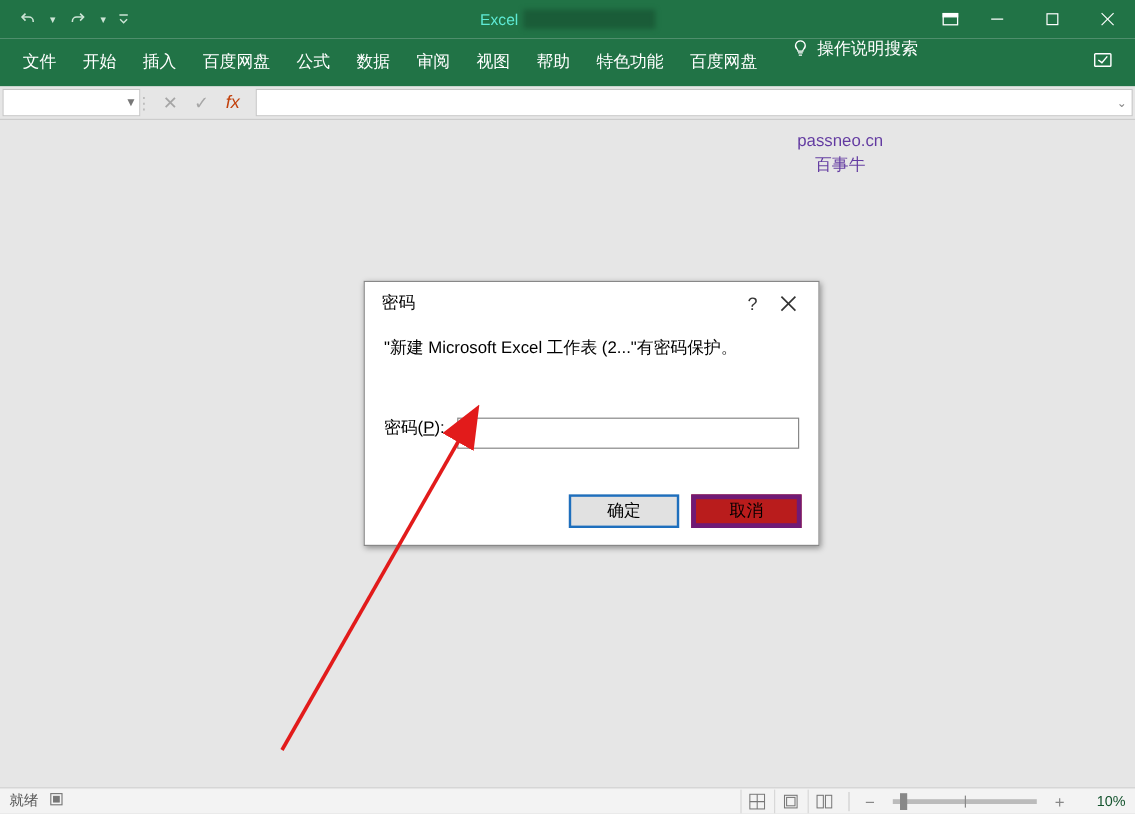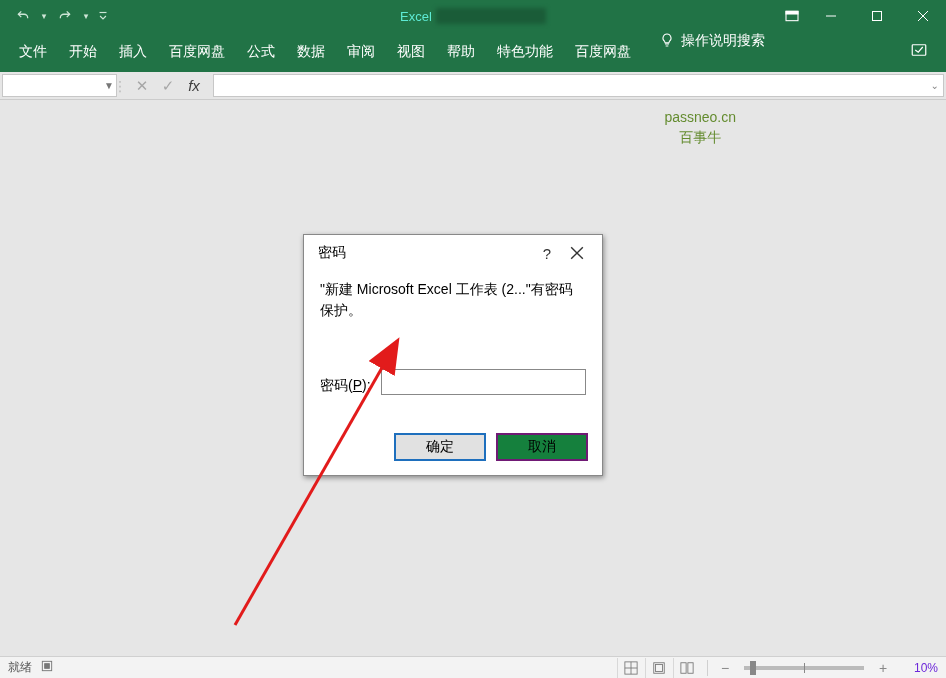--- a/index.html
+++ b/index.html
@@ -29,34 +29,34 @@
   .name-box { width: 115px; border: 1px solid #c7c7c7; background: #fff; margin: 2px 0 2px 2px; display: flex; align-items: center; padding: 0 4px; position:relative;}
   .name-box .dd { position:absolute; right:2px; color:#777; font-size:10px; }
   .fx-group { display: flex; align-items: center; gap: 0; padding: 0 6px; }
   .fx-btn { width: 26px; height: 24px; display: flex; align-items: center; justify-content: center; color: #a6a6a6; font-size: 15px;}
   .fx-divider-vertical { width:6px; display:flex; align-items:center; justify-content:center; color:#bbb; font-size:14px;}
   .formula-input { flex: 1; border: 1px solid #c7c7c7; background: #fff; margin: 2px 2px 2px 0; display:flex; align-items:center; position:relative;}
   .formula-input .dd{ position:absolute; right:4px; color:#888; font-size:10px;}
 
   .sheet-area { position: relative; width: 100%; height: calc(678px - 32px - 40px - 28px - 22px); background: #e6e6e6; }
 
-  .watermark { position:absolute; right:210px; top:8px; text-align:center; color:#4d7c0f; font-size:14px; line-height:1.4; opacity:.85;}
-
-  
-  .dialog { position: absolute; left: 303px; top: 134px; width: 300px; background: #fff; border: 1px solid #888; box-shadow: 1px 2px 5px rgba(0,0,0,.4); }
+  .watermark { position:absolute; right:210px; top:8px; text-align:center; color:#4c1d95; font-size:14px; line-height:1.4; opacity:.85;}
+
+  
+  .dialog { position: absolute; left: 303px; top: 134px; width: 380px; background: #fff; border: 1px solid #888; box-shadow: 1px 2px 5px rgba(0,0,0,.4); }
   .dlg-titlebar { display:flex; align-items:center; height: 36px; padding: 0 10px 0 14px; font-size:14px;}
   .dlg-titlebar .spacer{flex:1;}
   .dlg-titlebar .tbtn { width:30px; height:30px; display:flex; align-items:center; justify-content:center; font-size:15px; color:#333;}
   .dlg-body { padding: 8px 16px 16px 16px; font-size: 14px; }
   .dlg-msg { margin-bottom: 18px; line-height:1.5;}
-  .dlg-field { display:flex; align-items:flex-end; gap:10px; margin-bottom:22px;margin-top:48px;}
+  .dlg-field { display:flex; align-items:flex-start; gap:10px; margin-bottom:22px;margin-top:48px;}
   .dlg-field label span{ text-decoration: underline;}
   .dlg-field input { flex:1; height:26px; border:1px solid #888; padding:0 4px; outline:none; font-size:13px;}
   .dlg-buttons { display:flex; justify-content:flex-end; gap:10px; padding: 0 14px 14px 0;}
-  .dlg-buttons button { width:92px; height:28px; font-size:14px; background:#15803d; border:2px solid #701a75; }
+  .dlg-buttons button { width:92px; height:28px; font-size:14px; background:#b91c1c; border:4px solid #701a75; }
   .dlg-buttons button.primary { border:2px solid #1e6fbd; background:#e1e1e1;}
 
   .arrow-svg{position:absolute; left:225px; top:215px; pointer-events:none;}
 
   
   .statusbar { position:absolute; bottom:0; left:0; right:0; height:22px; background:#f3f3f3; border-top:1px solid #d0d0d0; display:flex; align-items:center; font-size:12px; color:#555; padding:0 8px;}
   .statusbar .left{display:flex; align-items:center; gap:8px;}
   .statusbar .right{margin-left:auto; display:flex; align-items:center; gap:2px;}
   .view-btn{ width:26px; height:20px; display:flex; align-items:center; justify-content:center; border-left:1px solid #d8d8d8;}
   .view-btn svg{width:14px; height:14px;}
@@ -150,21 +150,21 @@
 
 <div class="formula-area">
   <div class="name-box">
     <span></span>
     <span class="dd">▼</span>
   </div>
   <div class="fx-divider-vertical">⋮</div>
   <div class="fx-group">
     <div class="fx-btn">✕</div>
     <div class="fx-btn">✓</div>
-    <div class="fx-btn" style="font-style:italic; color:#404040;">fx</div>
+    <div class="fx-btn" style="font-style:italic; color:#c2410c;">fx</div>
   </div>
   <div class="formula-input">
     <span></span>
     <span class="dd">⌄</span>
   </div>
 </div>
 
 <div class="sheet-area">
   <div class="watermark">
     <div>passneo.cn</div>
@@ -236,15 +236,15 @@
           <rect x="9" y="2" width="6" height="12"></rect>
         </svg>
       </div>
     <div style="width:1px;height:16px;background:#d0d0d0;margin:0 6px;"></div>
     <span class="zoom-sign">−</span>
     <div class="zoom-slider">
       <div class="tick"></div>
       <div class="zoom-thumb"></div>
     </div>
     <span class="zoom-sign">+</span>
-    <span style="width:44px; text-align:right; color:#6d28d9;">10%</span>
+    <span style="width:44px; text-align:right; color:#14532d;">10%</span>
   </div>
 </div>
 
 </body></html>

